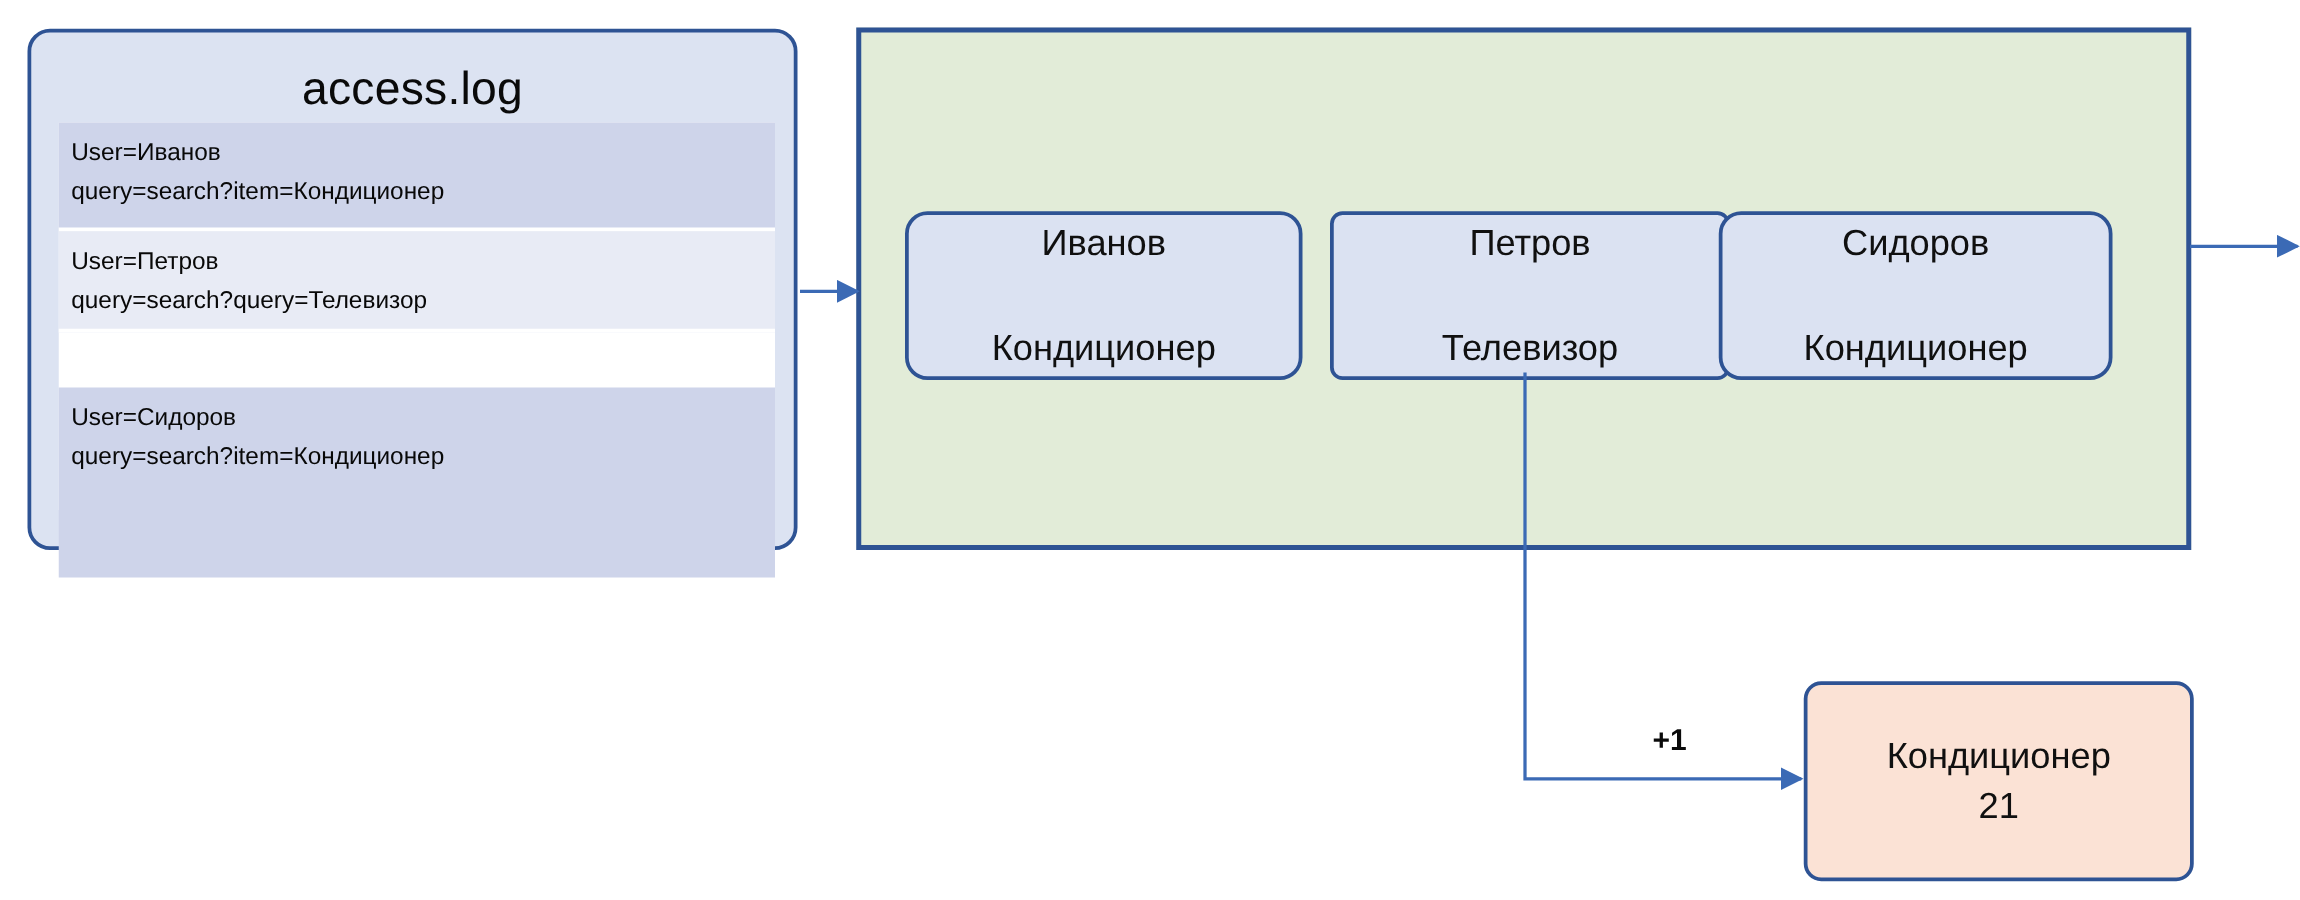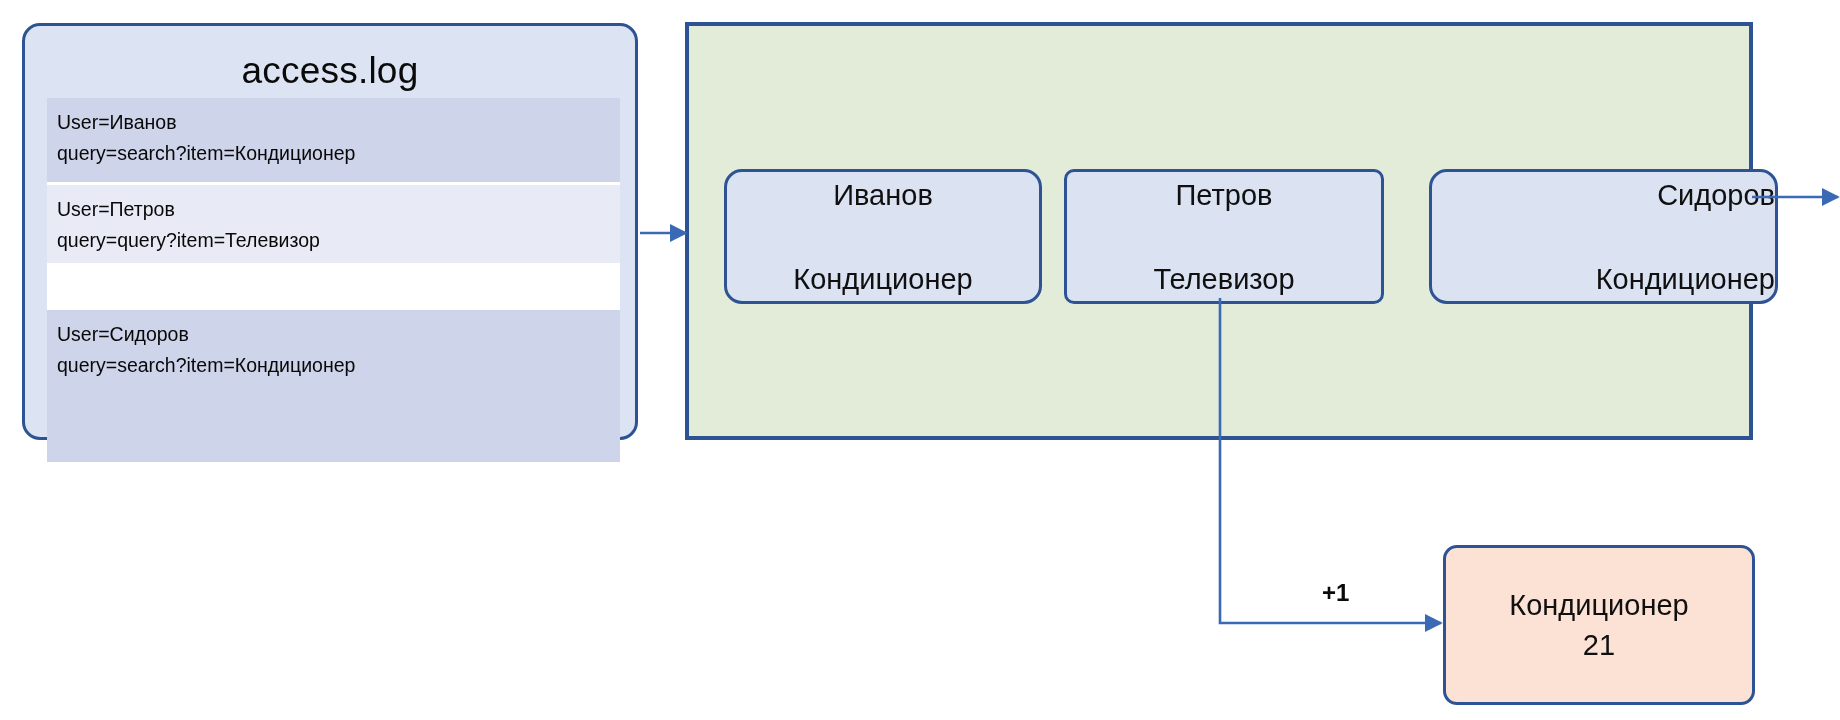--- a/index.html
+++ b/index.html
@@ -106,21 +106,21 @@
     gap: 44px;
   }
   .node .ln {
     font-size: 29px;
     line-height: 40px;
     color: #101010;
     white-space: nowrap;
   }
   .node.n0 { left: 35px;  width: 318px; }
   .node.n1 { left: 375px; width: 320px; border-radius: 10px; }
-  .node.n2 { left: 740px; width: 349px; align-items: flex-end; }
+  .node.n2 { left: 686px; width: 315px; }
 
   
   .result-box {
     position: absolute;
     left: 1443px;
     top: 545px;
     width: 312px;
     height: 160px;
     box-sizing: border-box;
     background: #fbe2d5;
@@ -164,21 +164,21 @@
   <div class="log-box">
     <div class="log-title">access.log</div>
 
     <div class="log-table">
       <div class="log-row r0">
         <div class="log-line">User=Иванов</div>
         <div class="log-line">query=search?item=Кондиционер</div>
       </div>
       <div class="log-row r1">
         <div class="log-line">User=Петров</div>
-        <div class="log-line">query=query?item=Телевизор</div>
+        <div class="log-line">query=search?query=Телевизор</div>
       </div>
       <div class="log-row r2">
         <div class="log-line">User=Сидоров</div>
         <div class="log-line">query=search?item=Кондиционер</div>
       </div>
     </div>
   </div>
 
   <div class="app-panel">
 

